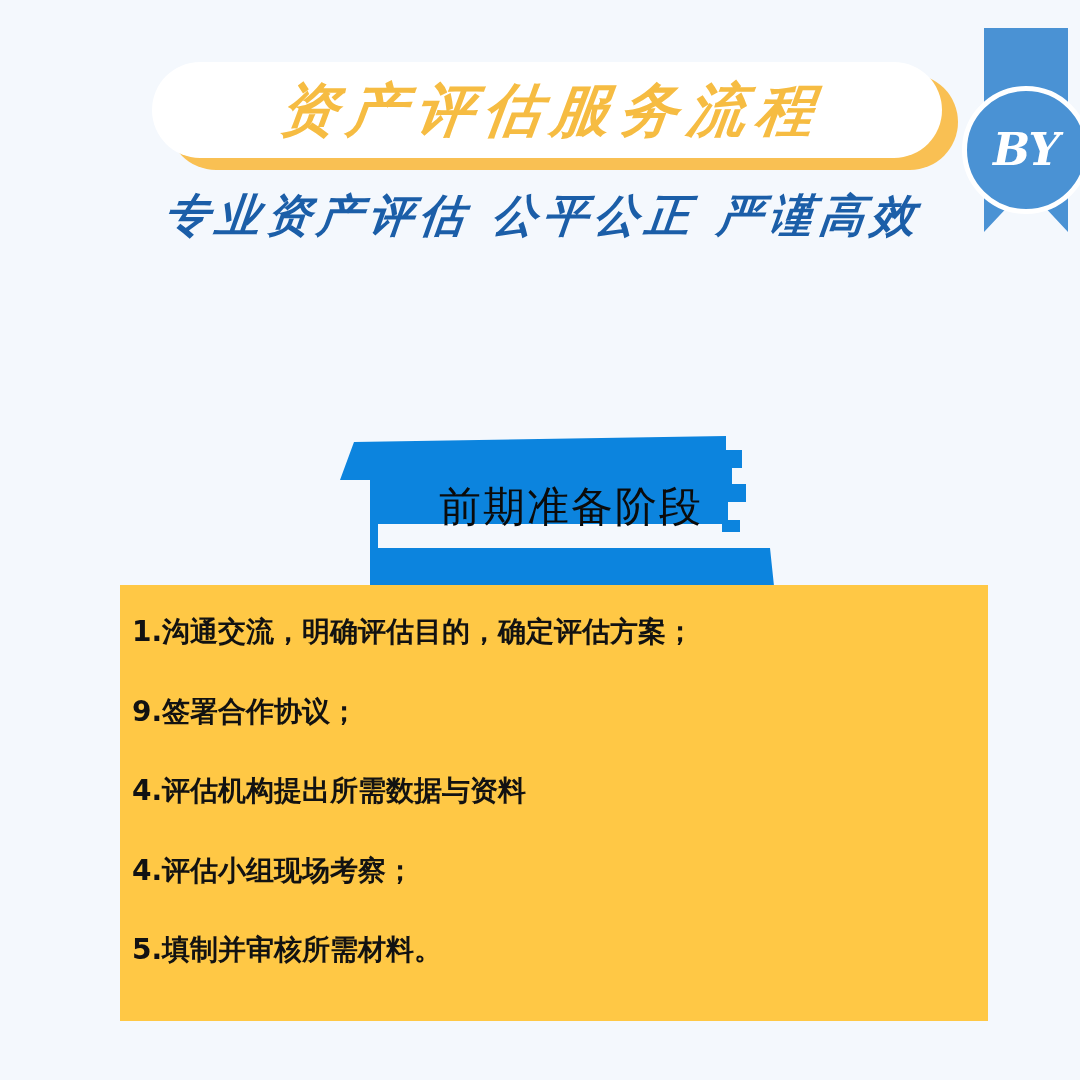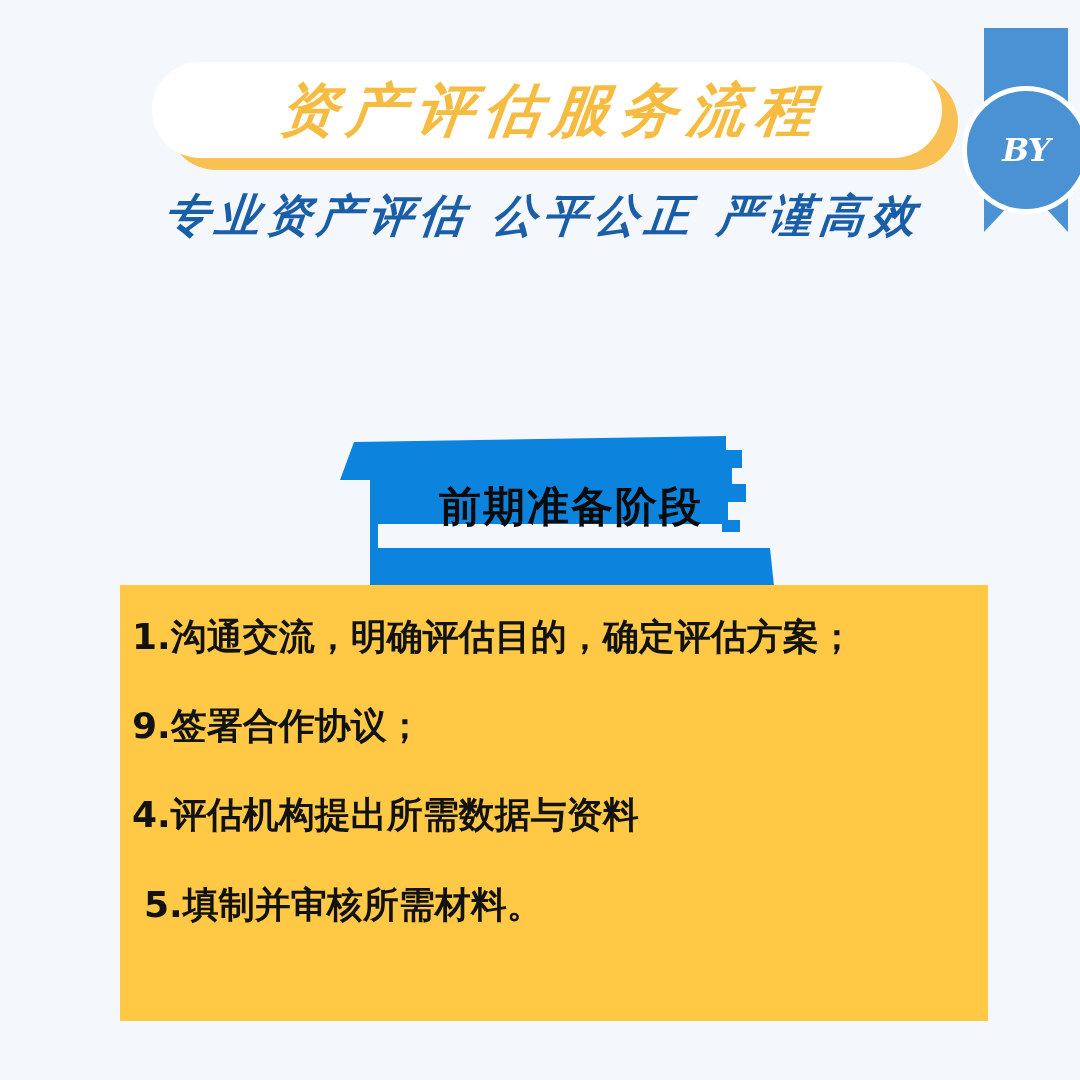--- a/index.html
+++ b/index.html
@@ -114,21 +114,21 @@
     border: 5px solid #ffffff;
     box-sizing: border-box;
     display: flex;
     align-items: center;
     justify-content: center;
   }
   .badge-text {
     font-family: "DejaVu Serif", "Liberation Serif", serif;
     font-style: italic;
     font-weight: 700;
-    font-size: 32px;
+    font-size: 44px;
     color: #ffffff;
     letter-spacing: -1px;
     line-height: 1;
   }
 
   
   .section-banner {
     position: absolute;
     left: 322px;
     top: 428px;
@@ -147,21 +147,21 @@
     top: 0;
     width: 470px;
     height: 158px;
     display: flex;
     align-items: center;
     justify-content: center;
     padding-left: 28px;
     box-sizing: border-box;
     font-family: "DejaVu Sans", "Liberation Sans", sans-serif;
     font-size: 42px;
-    font-weight: 700;
+    font-weight: 400;
     letter-spacing: 2px;
     color: #0b0b0b;
     white-space: nowrap;
   }
 
   
   .content-card {
     position: absolute;
     left: 120px;
     top: 585px;
@@ -171,30 +171,29 @@
     box-sizing: border-box;
     padding: 30px 26px 26px 12px;
   }
   .steps-list {
     list-style: none;
     margin: 0;
     padding: 0;
   }
   .step-item {
     font-family: "DejaVu Sans", "Liberation Sans", sans-serif;
-    font-size: 36px;
+    font-size: 28px;
     font-weight: 700;
     color: #121212;
     line-height: 1.2;
     margin: 0 0 46px 0;
     white-space: nowrap;
   }
   .step-item:last-child {
     margin-bottom: 0;
-    margin-left: 12px;
   }
 </style>
 </head>
 <body>
 
 <div id="poster">
 
   <div class="title-area">
     <div class="pill-shadow"></div>
     <div class="pill-front">
@@ -237,17 +236,18 @@
                Z" fill="#0c84de"></path>
     </svg>
     <div class="section-banner-label">前期准备阶段</div>
   </div>
 
   <div class="content-card">
     <ul class="steps-list">
       <li class="step-item">1.沟通交流，明确评估目的，确定评估方案；</li>
       <li class="step-item">9.签署合作协议；</li>
       <li class="step-item">4.评估机构提出所需数据与资料</li>
+      <li class="step-item">4.评估小组现场考察；</li>
       <li class="step-item">5.填制并审核所需材料。</li>
     </ul>
   </div>
 
 </div>
 
 </body></html>

